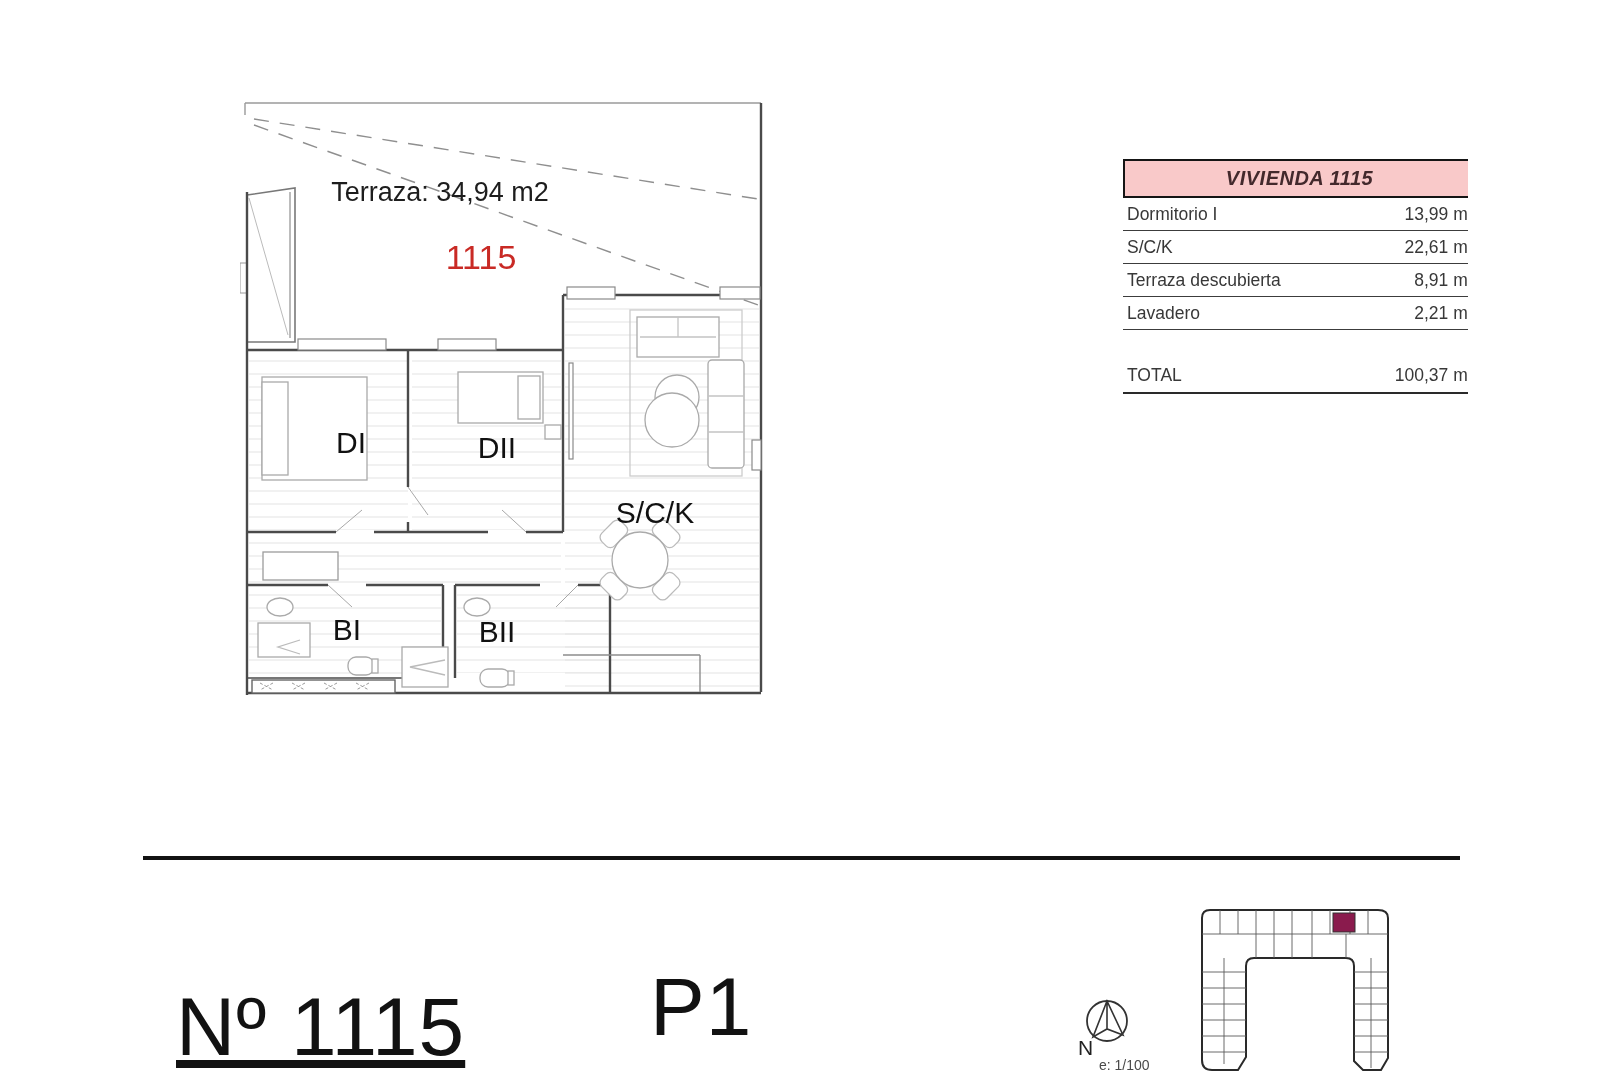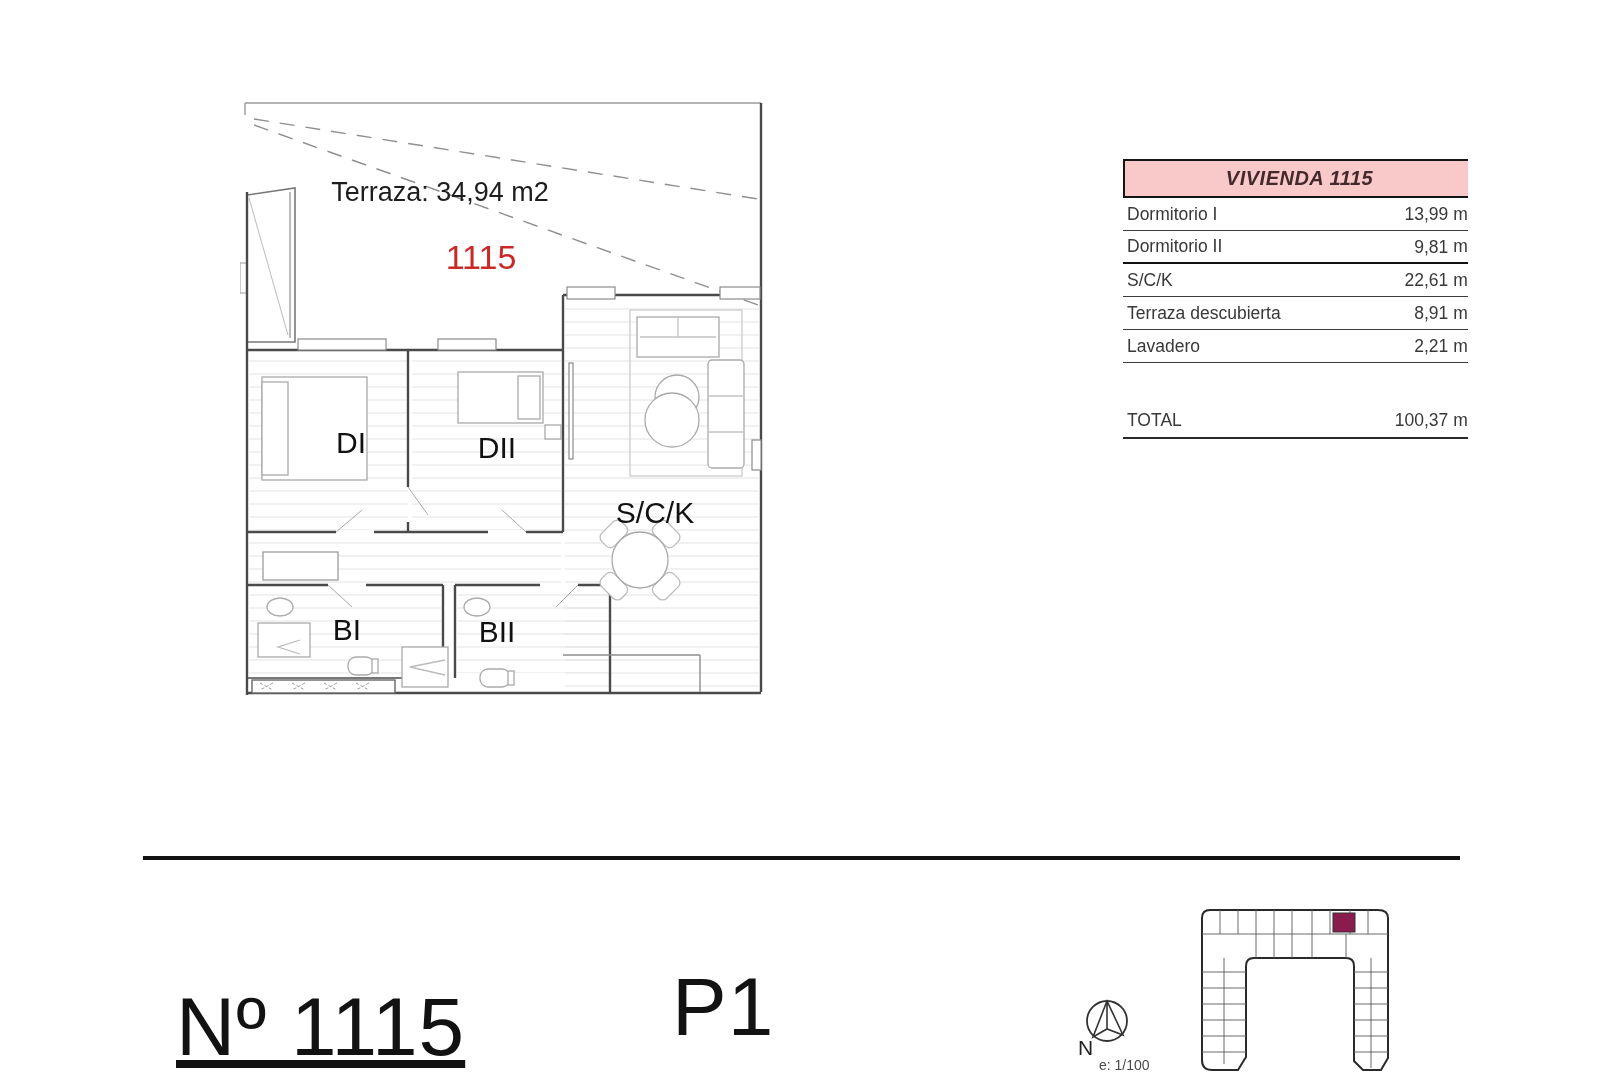--- a/index.html
+++ b/index.html
@@ -10,28 +10,28 @@
   .at-header{box-sizing:border-box;height:39px;background:#f9c9c9;border:2.5px solid #151515;
              display:flex;align-items:center;justify-content:center;
              font-size:20px;font-weight:bold;color:#43292c;letter-spacing:.5px;font-style:italic;}
   .at-row{box-sizing:border-box;height:33px;display:flex;align-items:center;
           justify-content:space-between;border-bottom:1.6px solid #3c3c3c;
           font-size:17.5px;color:#383838;padding:0 2px 0 4px;}
   .at-row.thick{border-bottom:2.8px solid #111;}
   .at-val{white-space:nowrap;}
   .at-val sup{font-size:11px;position:relative;top:-1px;left:1px;}
   .at-unit{margin-left:5px;}
-  .at-total{box-sizing:border-box;height:36px;margin-top:40px;display:flex;align-items:center;
+  .at-total{box-sizing:border-box;height:36px;margin-top:28px;display:flex;align-items:center;
             justify-content:space-between;border-bottom:2px solid #2a2a2a;
             font-size:17.5px;color:#383838;padding:0 2px 0 4px;}
   
   .divider{position:absolute;left:143px;top:856px;width:1317px;height:4px;background:#121212;}
   .big-label{position:absolute;font-size:82px;color:#121212;letter-spacing:1px;line-height:1;}
   #unit-title{left:176px;top:986px;text-decoration:underline;}
-  #floor-label{left:650px;top:966px;margin-left:22px;}
+  #floor-label{left:650px;top:966px;}
   
   .plan-svg{position:absolute;left:240px;top:95px;}
   .site-svg{position:absolute;left:1190px;top:900px;}
   .compass-svg{position:absolute;left:1055px;top:985px;}
   svg text{font-family:"Liberation Sans", sans-serif;}
 </style>
 </head>
 <body>
 
 <div id="sheet">
@@ -157,24 +157,20 @@
     <text x="257" y="547" text-anchor="middle" font-size="30" fill="#111">BII</text>
   </svg>
 
   <div class="area-table">
     <div class="at-header">VIVIENDA 1115</div>
 
     <div class="at-row">
       <span>Dormitorio I</span>
       <span class="at-val"><span>13,99</span><span class="at-unit">m</span><sup>2</sup></span>
     </div>
-    <div class="at-row thick">
-      <span>Dormitorio II</span>
-      <span class="at-val"><span>9,81</span><span class="at-unit">m</span><sup>2</sup></span>
-    </div>
     <div class="at-row">
       <span>S/C/K</span>
       <span class="at-val"><span>22,61</span><span class="at-unit">m</span><sup>2</sup></span>
     </div>
     <div class="at-row">
       <span>Terraza descubierta</span>
       <span class="at-val"><span>8,91</span><span class="at-unit">m</span><sup>2</sup></span>
     </div>
     <div class="at-row">
       <span>Lavadero</span>

